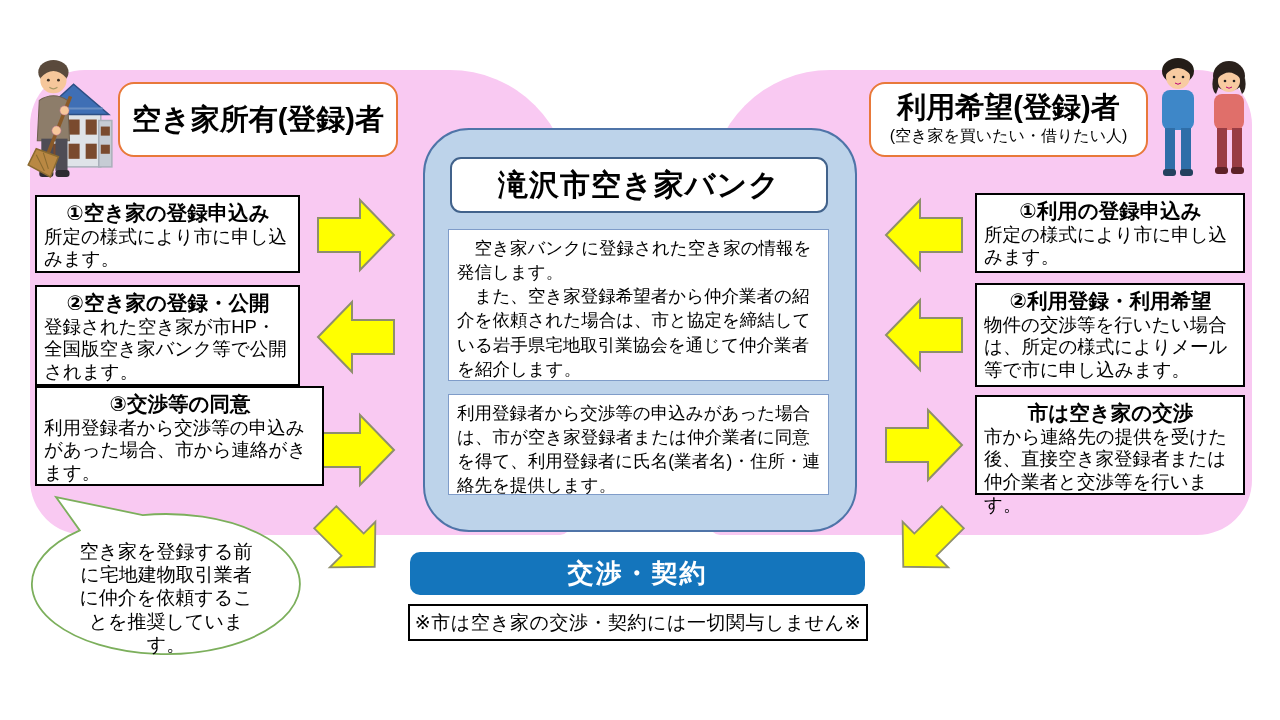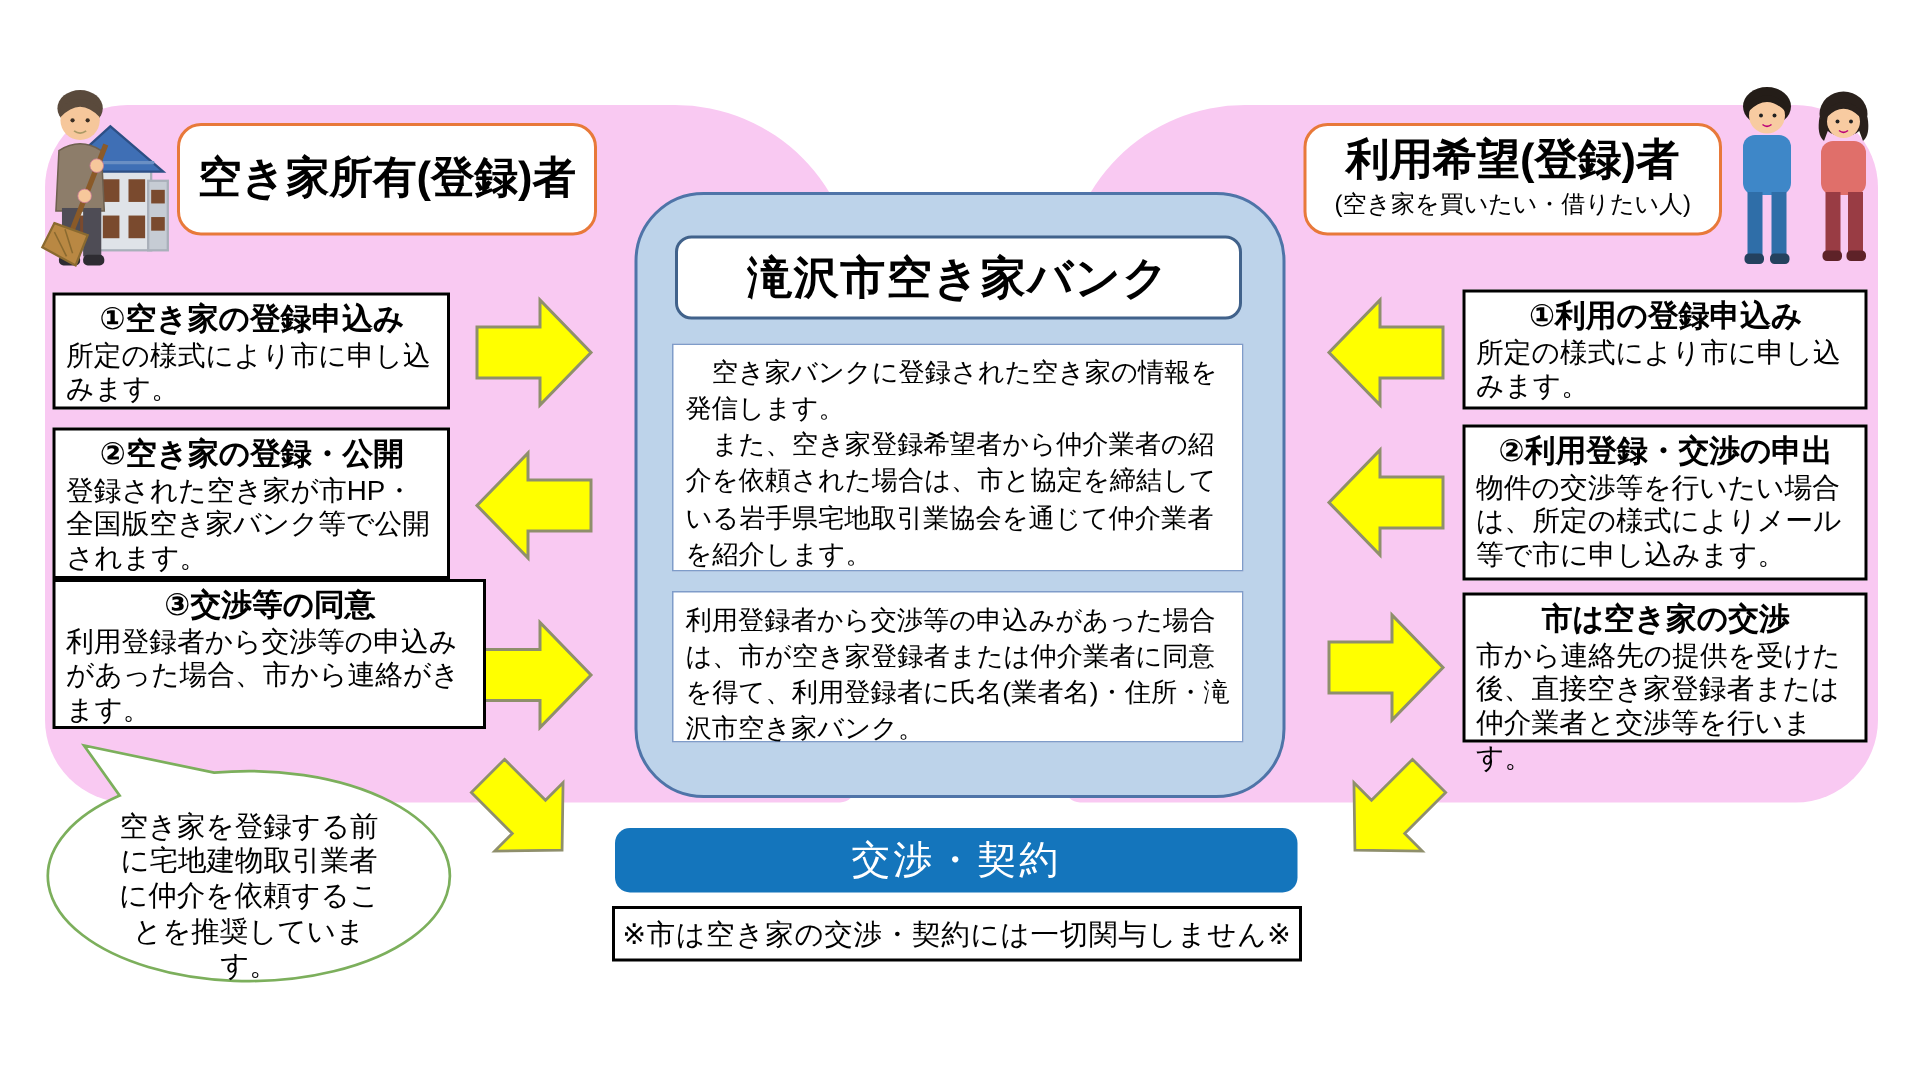--- a/index.html
+++ b/index.html
@@ -48,21 +48,21 @@
   #box-l1{left:35px;top:195px;width:265px;height:78px;}
   #box-l2{left:35px;top:285px;width:265px;height:101px;}
   #box-l3{left:35px;top:386px;width:289px;height:100px;}
   #box-r1{left:975px;top:193px;width:270px;height:80px;}
   #box-r2{left:975px;top:283px;width:270px;height:104px;}
   #box-r3{left:975px;top:395px;width:270px;height:100px;}
   
   #contract-bar{
     left:410px;top:552px;width:455px;height:43px;background:#1475bc;border-radius:10px;z-index:4;
     display:flex;align-items:center;justify-content:center;color:#fff;
-    font-size:26px;font-weight:normal;letter-spacing:2px;
+    font-size:26px;font-weight:bold;letter-spacing:2px;
   }
   #note-box{
     left:408px;top:604px;width:460px;height:37px;background:#fff;border:2px solid #000;
     box-sizing:border-box;z-index:4;display:flex;align-items:center;justify-content:center;
     font-size:19px;letter-spacing:0.5px;
   }
   
   #overlay{left:0;top:0;width:1280px;height:720px;z-index:3;}
   
   #callout-text{
@@ -104,41 +104,41 @@
     <div class="hdr-title">空き家所有(登録)者</div>
   </div>
   <div class="abs hdr" id="hdr-right">
     <div class="hdr-title">利用希望(登録)者</div>
     <div class="hdr-sub">(空き家を買いたい・借りたい人)</div>
   </div>
 
   <div class="abs" id="center-title">滝沢市空き家バンク</div>
   <div class="abs center-info" id="center-info1">　空き家バンクに登録された空き家の情報を発信します。
 　また、空き家登録希望者から仲介業者の紹介を依頼された場合は、市と協定を締結している岩手県宅地取引業協会を通じて仲介業者を紹介します。</div>
-  <div class="abs center-info" id="center-info2">利用登録者から交渉等の申込みがあった場合は、市が空き家登録者または仲介業者に同意を得て、利用登録者に氏名(業者名)・住所・滝沢市空き家バンク。</div>
+  <div class="abs center-info" id="center-info2">利用登録者から交渉等の申込みがあった場合は、市が空き家登録者または仲介業者に同意を得て、利用登録者に氏名(業者名)・住所・連絡先を提供します。</div>
 
   <div class="abs step-box" id="box-l1">
     <div class="step-title">①空き家の登録申込み</div>
     <div class="step-body">所定の様式により市に申し込みます。</div>
   </div>
   <div class="abs step-box" id="box-l2">
     <div class="step-title">②空き家の登録・公開</div>
     <div class="step-body">登録された空き家が市HP・全国版空き家バンク等で公開されます。</div>
   </div>
   <div class="abs step-box" id="box-l3">
     <div class="step-title">③交渉等の同意</div>
     <div class="step-body">利用登録者から交渉等の申込みがあった場合、市から連絡がきます。</div>
   </div>
 
   <div class="abs step-box" id="box-r1">
     <div class="step-title">①利用の登録申込み</div>
     <div class="step-body">所定の様式により市に申し込みます。</div>
   </div>
   <div class="abs step-box" id="box-r2">
-    <div class="step-title">②利用登録・交渉の申出</div>
+    <div class="step-title">②利用登録・利用希望</div>
     <div class="step-body">物件の交渉等を行いたい場合は、所定の様式によりメール等で市に申し込みます。</div>
   </div>
   <div class="abs step-box" id="box-r3">
     <div class="step-title">市は空き家の交渉</div>
     <div class="step-body">市から連絡先の提供を受けた後、直接空き家登録者または仲介業者と交渉等を行います。</div>
   </div>
 
   <div class="abs" id="contract-bar">交渉・契約</div>
   <div class="abs" id="note-box">※市は空き家の交渉・契約には一切関与しません※</div>
 

